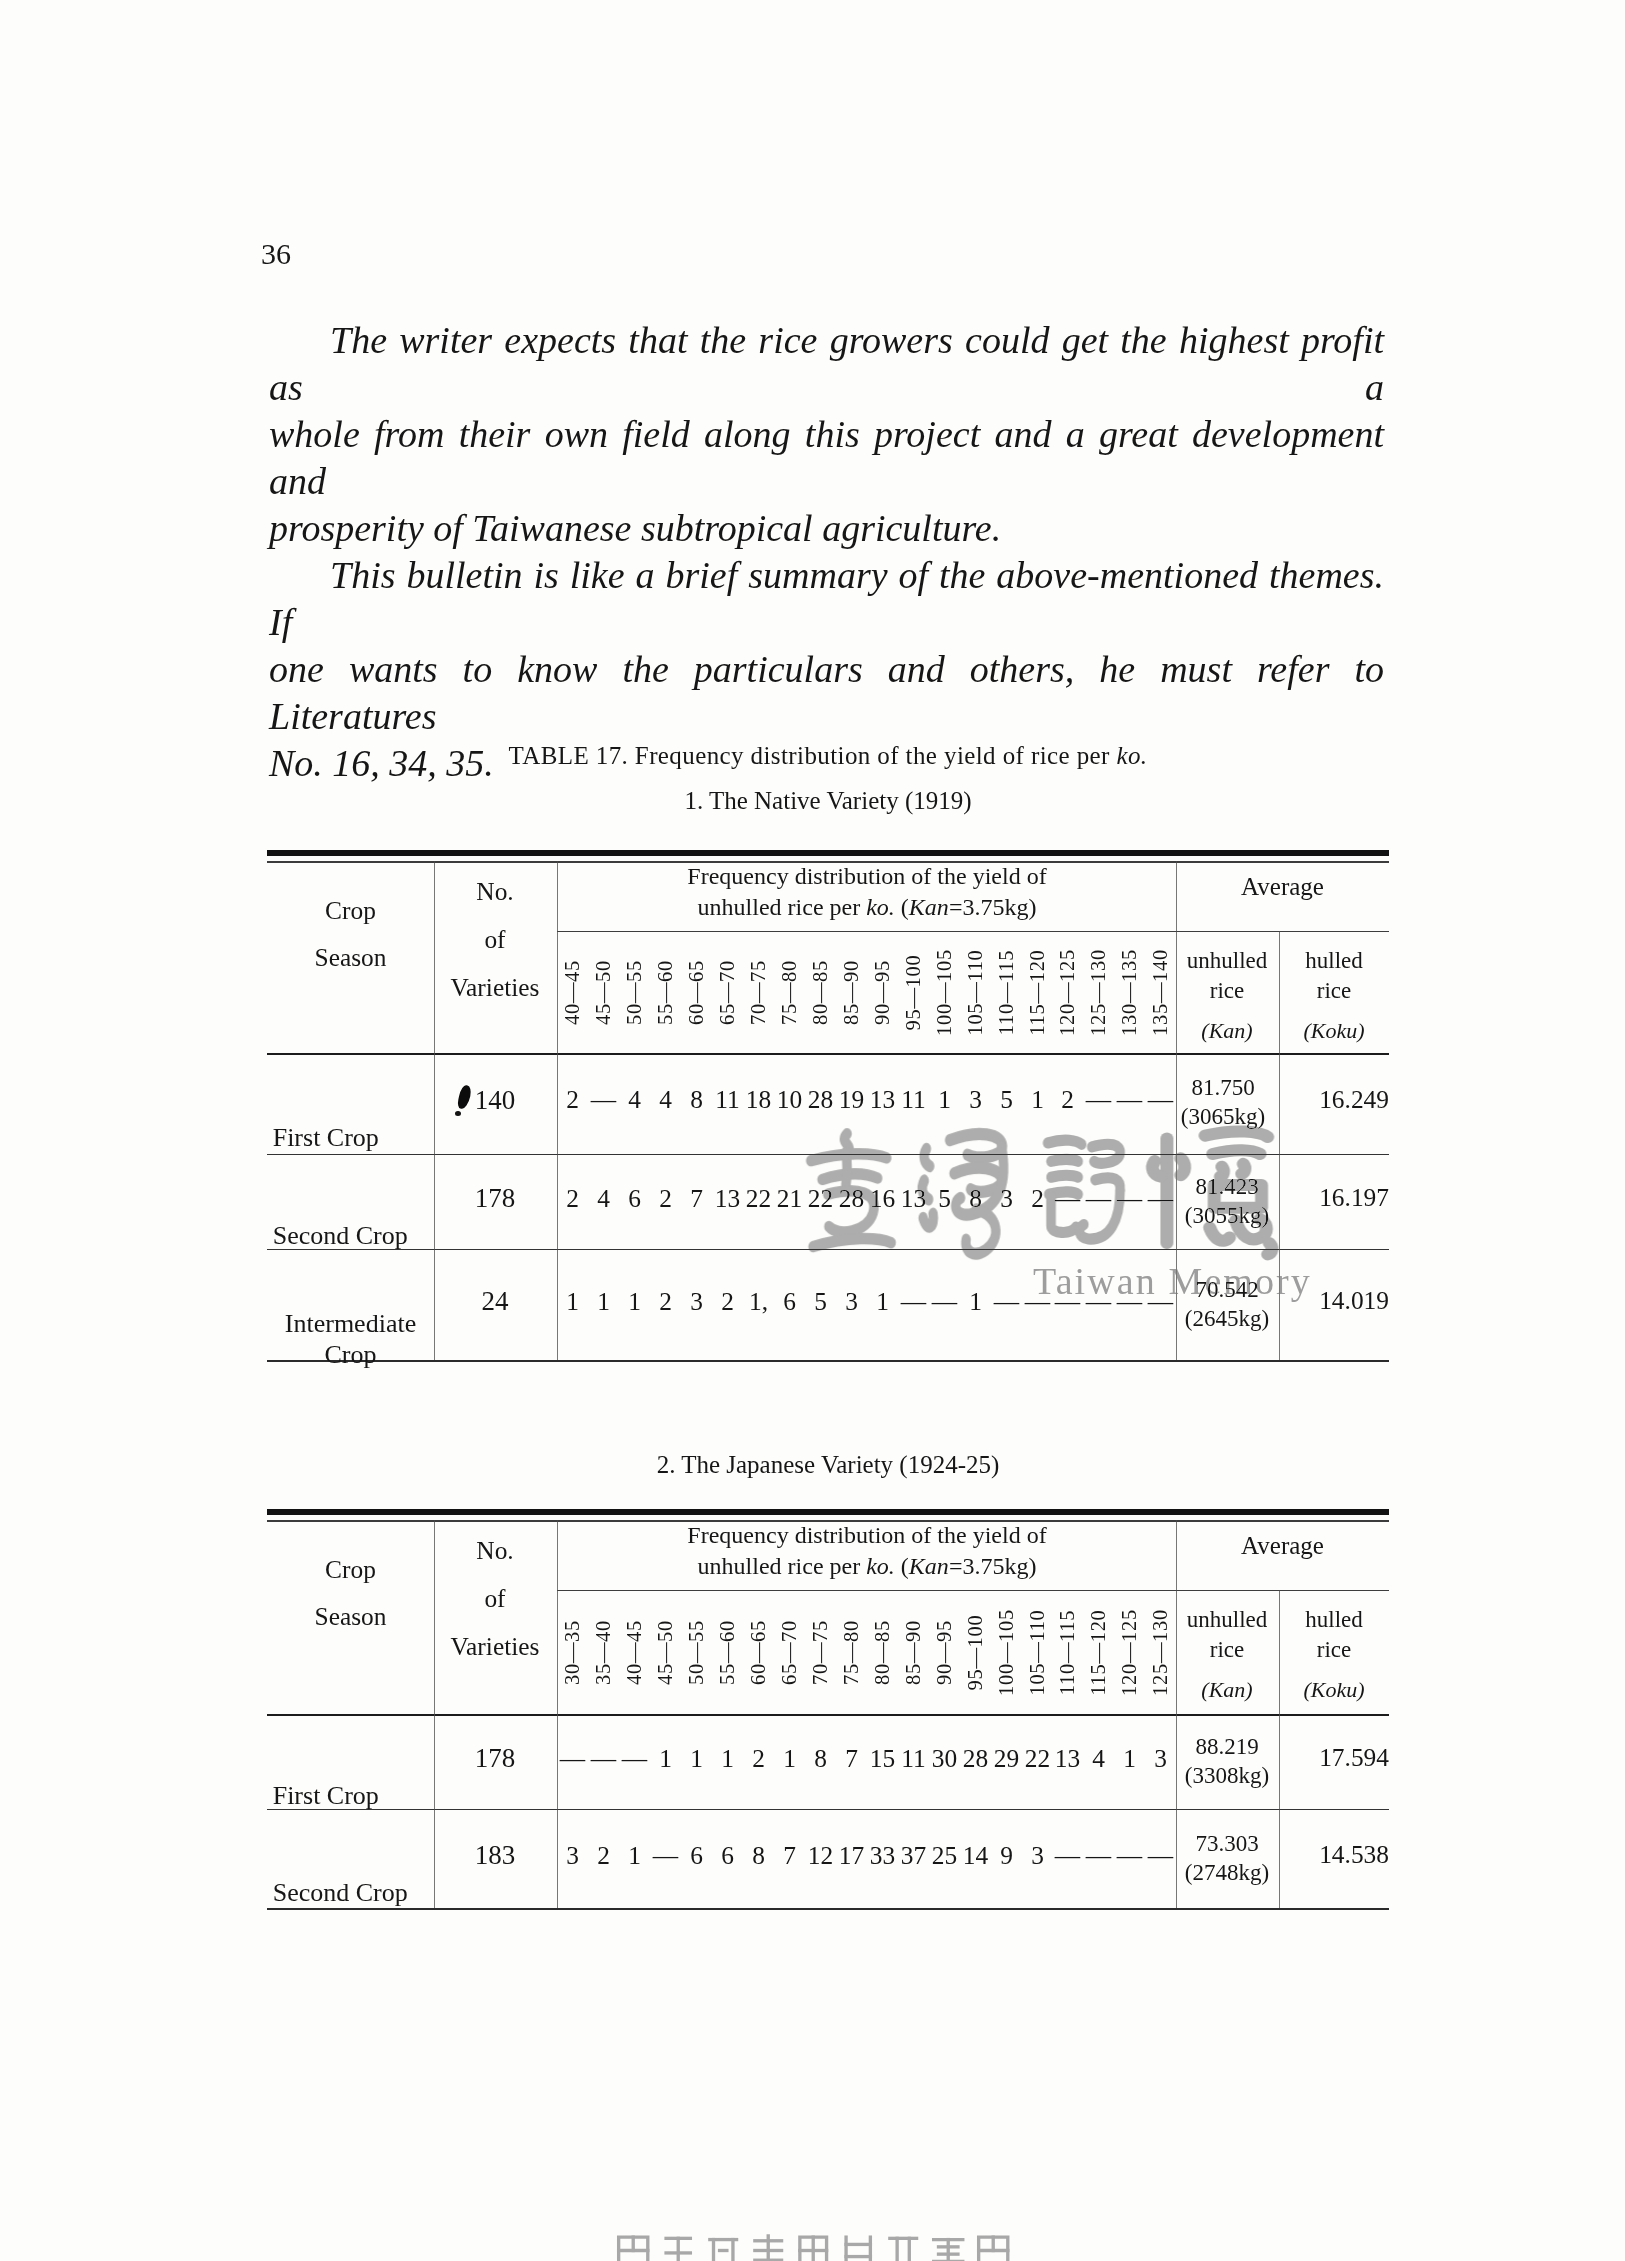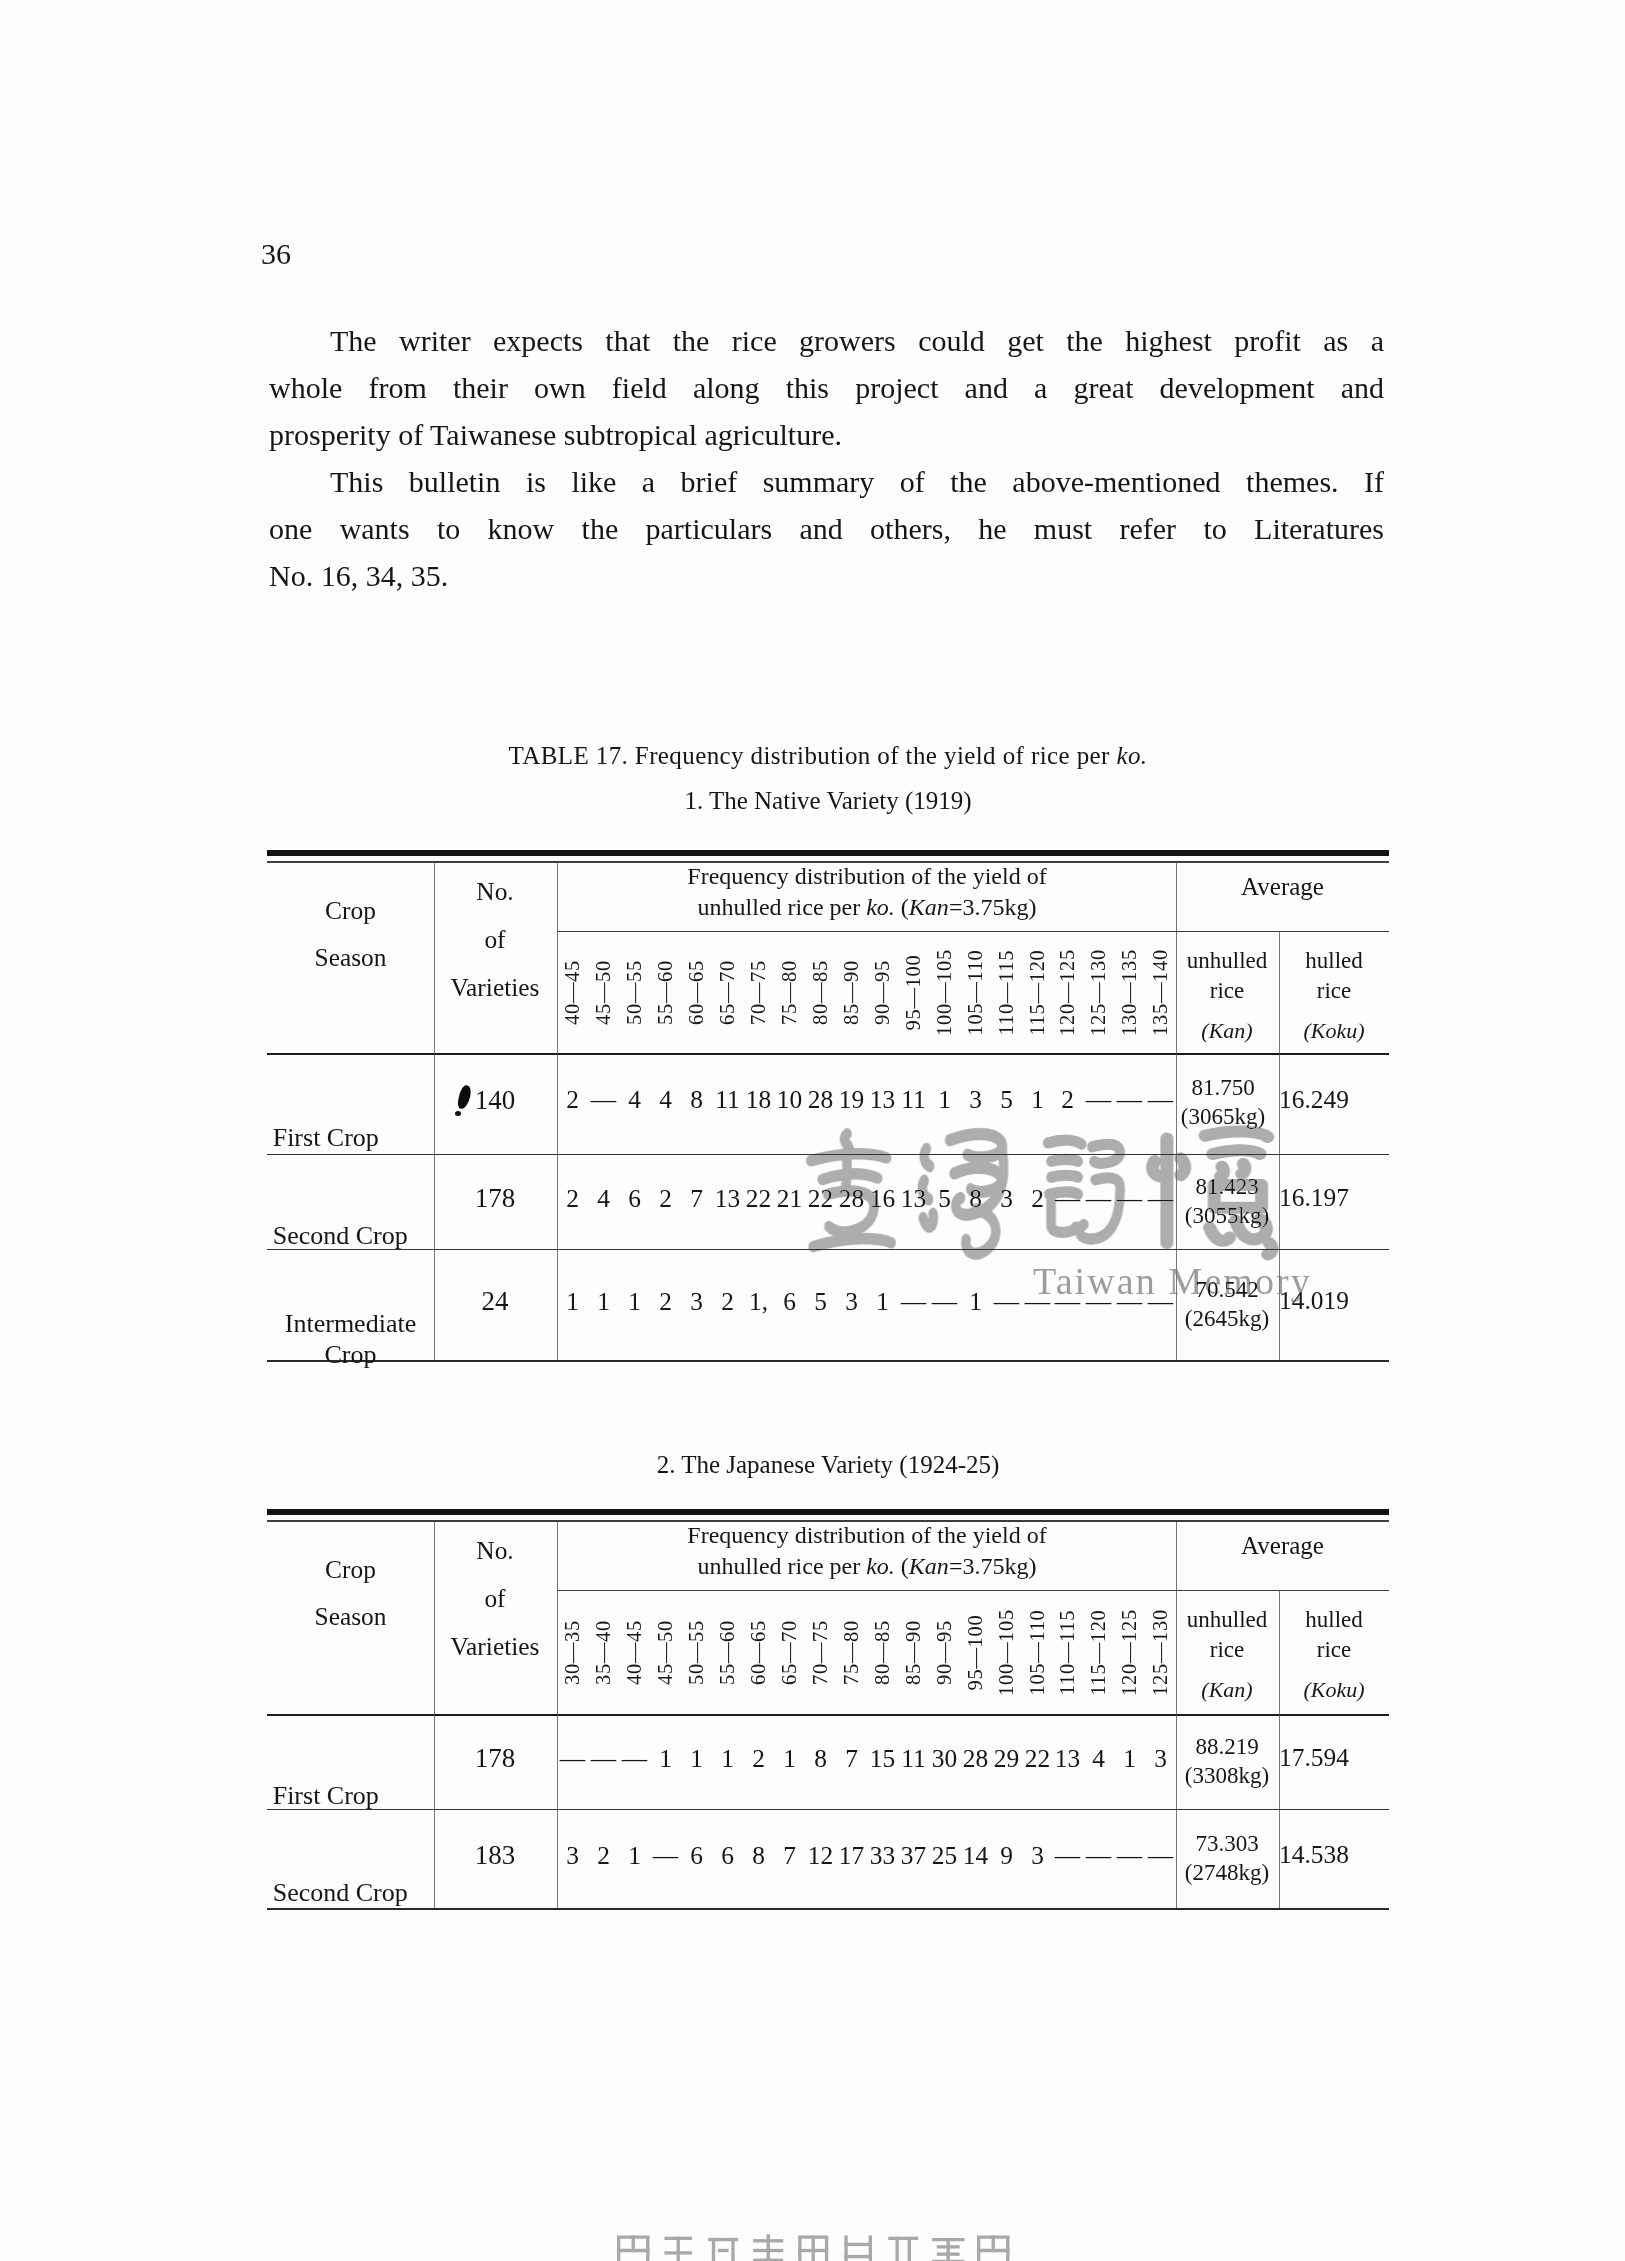--- a/index.html
+++ b/index.html
@@ -4,40 +4,40 @@
 <style>
   html,body{margin:0;padding:0;background:#e8e8e6;}
   .page{
     position:relative; width:1625px; height:2261px; margin:0 auto;
     background:#fdfdfb; overflow:hidden;
     font-family:"Liberation Serif","DejaVu Serif",serif;
     color:#161616;
   }
   .abs{position:absolute;}
   .pagenum{font-size:30px;}
-  .bodytext{line-height:47px; font-size:30px;}
+  .bodytext{line-height:47px; font-size:38px;font-style:italic;}
   .bline{width:100%;}
   .bline.just{text-align:justify; text-align-last:justify;}
   .bline.ind{text-indent:61px;}
   .caption{width:1122px; text-align:center; font-size:25px; letter-spacing:0.4px;}
   .caption .it, .it{font-style:italic;}
   .subtitle{width:1122px; text-align:center; font-size:25px;}
   .tbl{position:absolute; width:1122px;}
   .rule{position:absolute; left:0; width:1122px;}
   .vline{position:absolute; width:1.4px; background:#4a4a4a; opacity:0.75;}
   .hcell{position:absolute; text-align:center; font-size:25.4px;}
   .hline{display:block;}
   .freqtitle{position:absolute; text-align:center; font-size:24px; line-height:31px;}
   .binwrap{position:absolute; display:flex; align-items:center; justify-content:center;}
   .binlab{transform:rotate(-90deg); white-space:nowrap; font-size:20.5px; letter-spacing:0.7px;}
   .season{position:absolute; font-size:26px; white-space:nowrap;margin-top:38px;}
   .ncell{position:absolute; text-align:center; font-size:27px;}
   .vcell{position:absolute; text-align:center; font-size:25.4px; white-space:nowrap;}
   .avgu{position:absolute; text-align:center; font-size:23px; line-height:29px;}
-  .avgh{position:absolute; text-align:left; font-size:25.4px;}
+  .avgh{position:absolute; text-align:right; font-size:25.4px;}
   .unit{font-size:22px; font-style:italic;}
   .wm{color:#9d9d9d; mix-blend-mode:darken;}
   .wm-latin{font-size:38px; letter-spacing:2.1px; white-space:nowrap;}
   .inkblot{width:10.6px; height:24px; background:#0c0c0c;
            border-radius:50% 50% 62% 38% / 55% 45% 62% 38%; transform:rotate(12deg);}
   .inkdot{width:5.7px; height:5px; background:#141414; border-radius:50%;}
   .bottomwm{display:flex; gap:8.5px; overflow:hidden; height:31px; mix-blend-mode:darken;}
   svg{display:block;}
 </style>
 </head>

